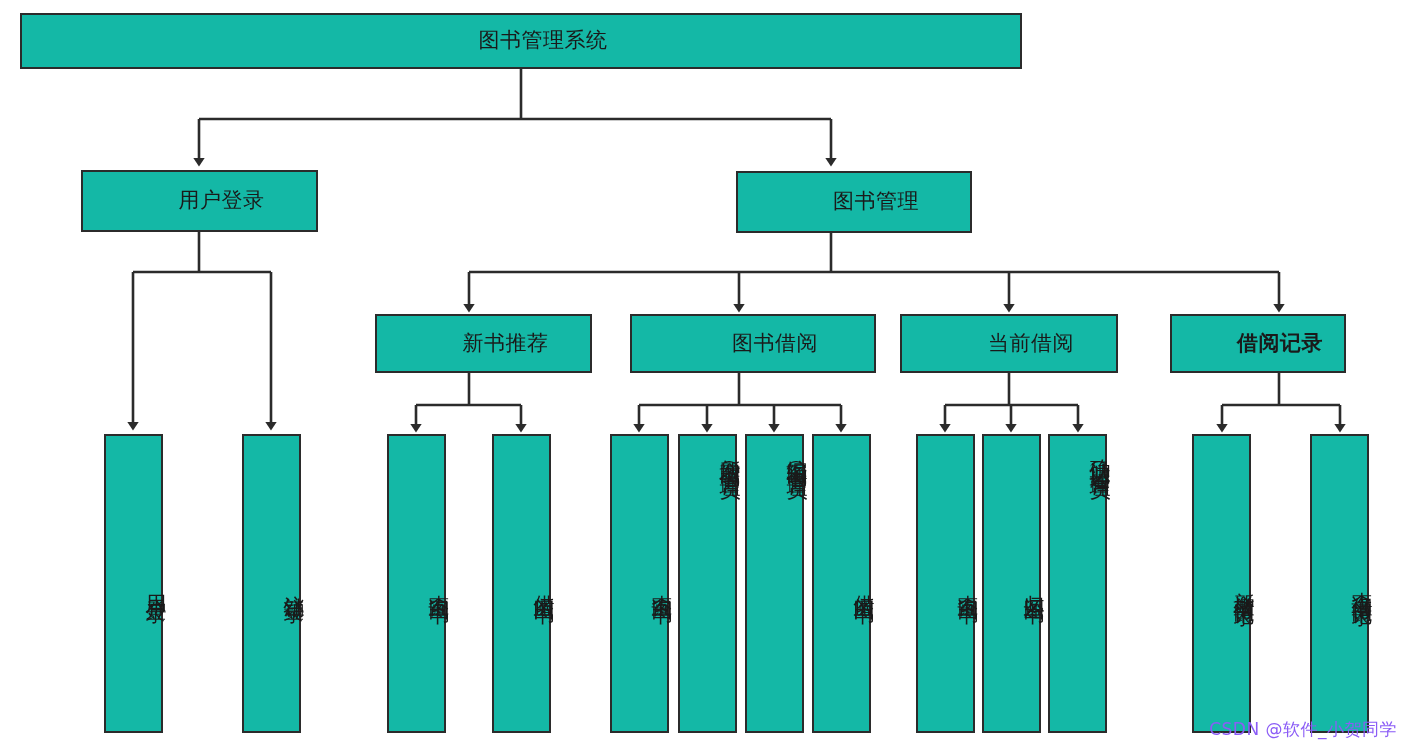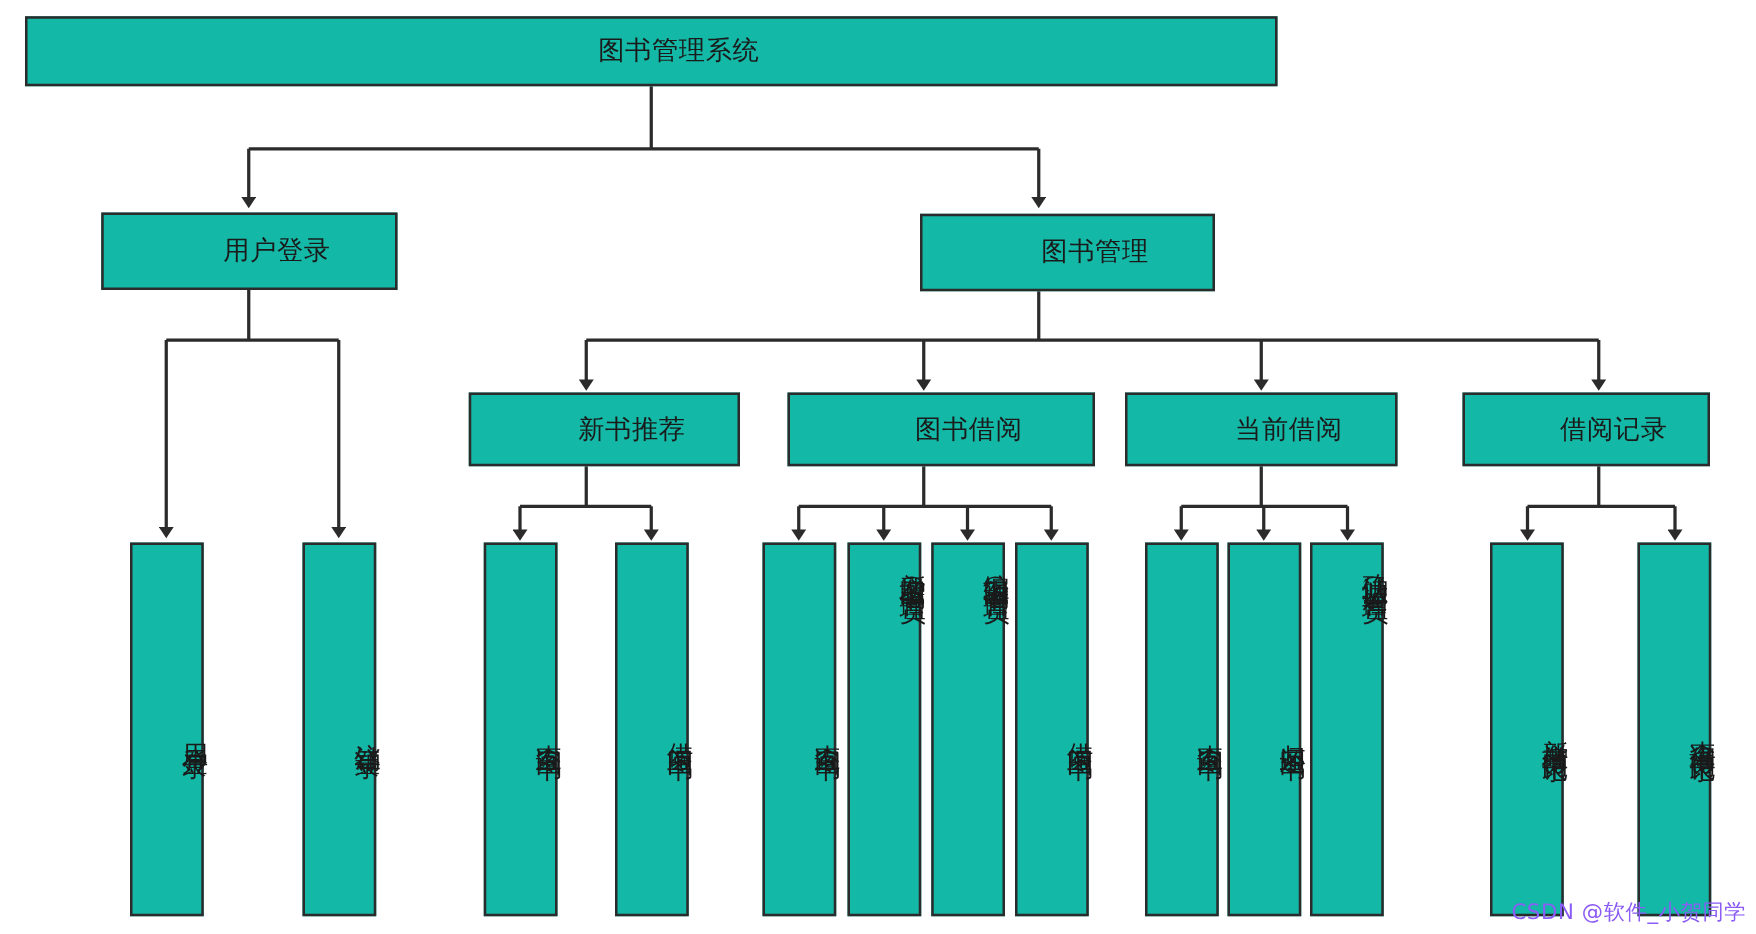--- a/index.html
+++ b/index.html
@@ -149,21 +149,21 @@
   </div>
 
   <div class="node horizontal" style="left:630px; top:314px; width:246px; height:59px;">
     <span class="node-label">图书借阅</span>
   </div>
 
   <div class="node horizontal" style="left:900px; top:314px; width:218px; height:59px;">
     <span class="node-label">当前借阅</span>
   </div>
 
-  <div class="node horizontal" style="left:1170px; top:314px; width:198px; height:59px;">
+  <div class="node horizontal" style="left:1170px; top:314px; width:176px; height:59px;font-weight:bold;">
     <span class="node-label">借阅记录</span>
   </div>
 
   <div class="node vertical centered" style="left:104px; top:434px; width:59px; height:299px;">
     <span class="node-label">用户登录</span>
   </div>
 
   <div class="node vertical centered" style="left:242px; top:434px; width:59px; height:299px;">
     <span class="node-label">注销登录</span>
   </div>

